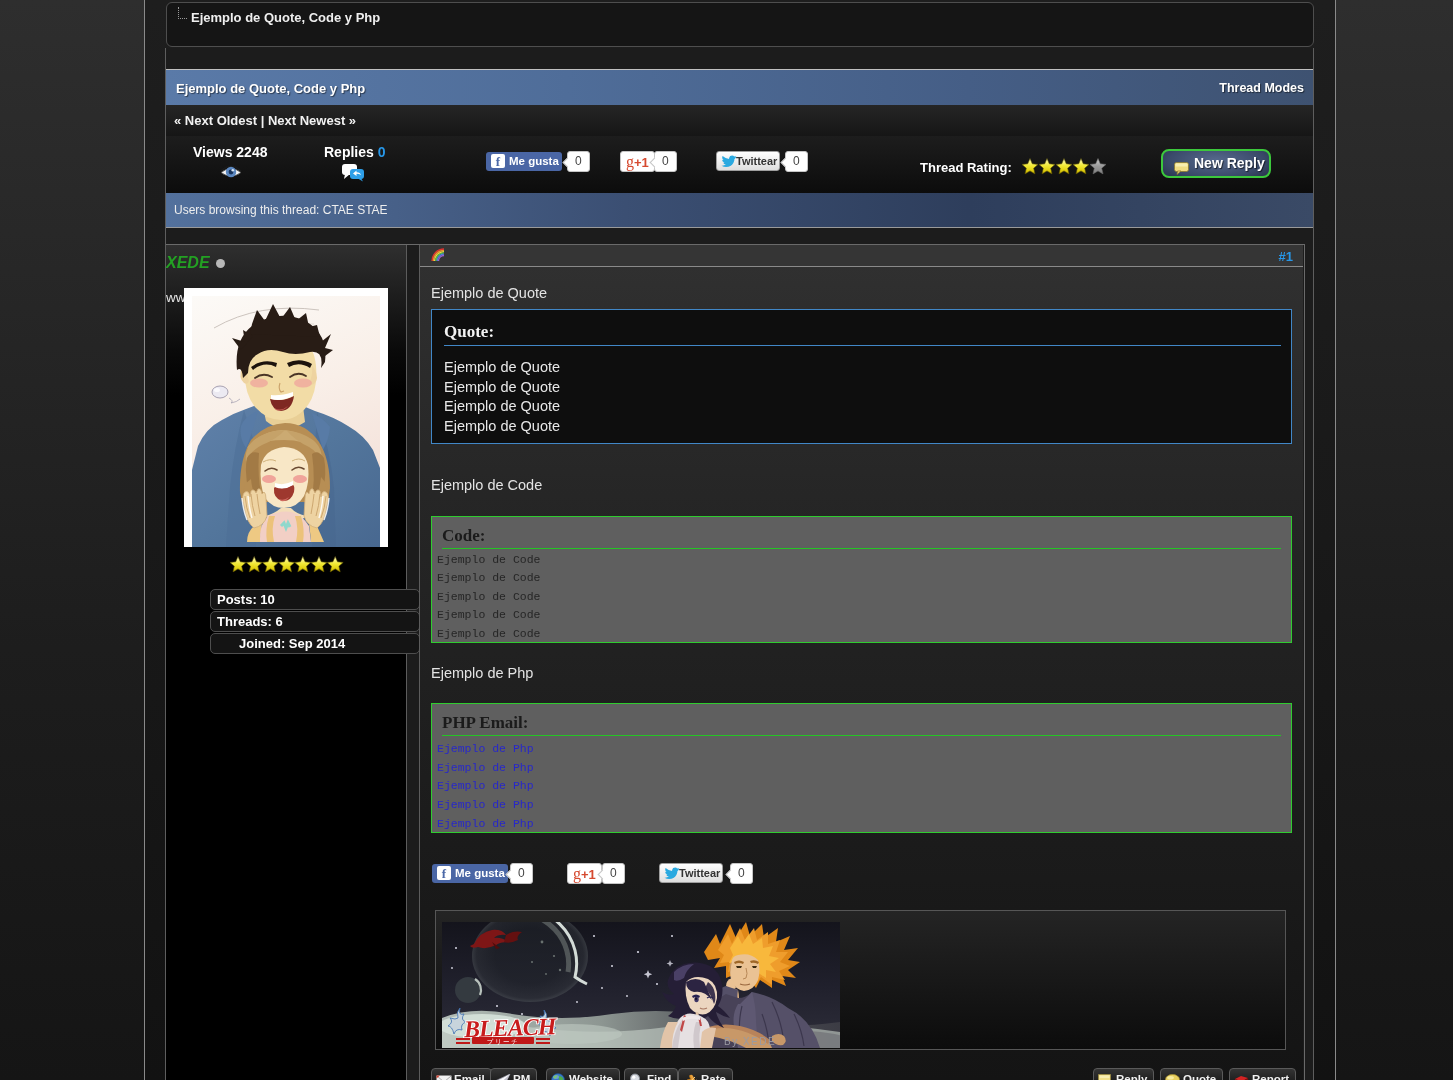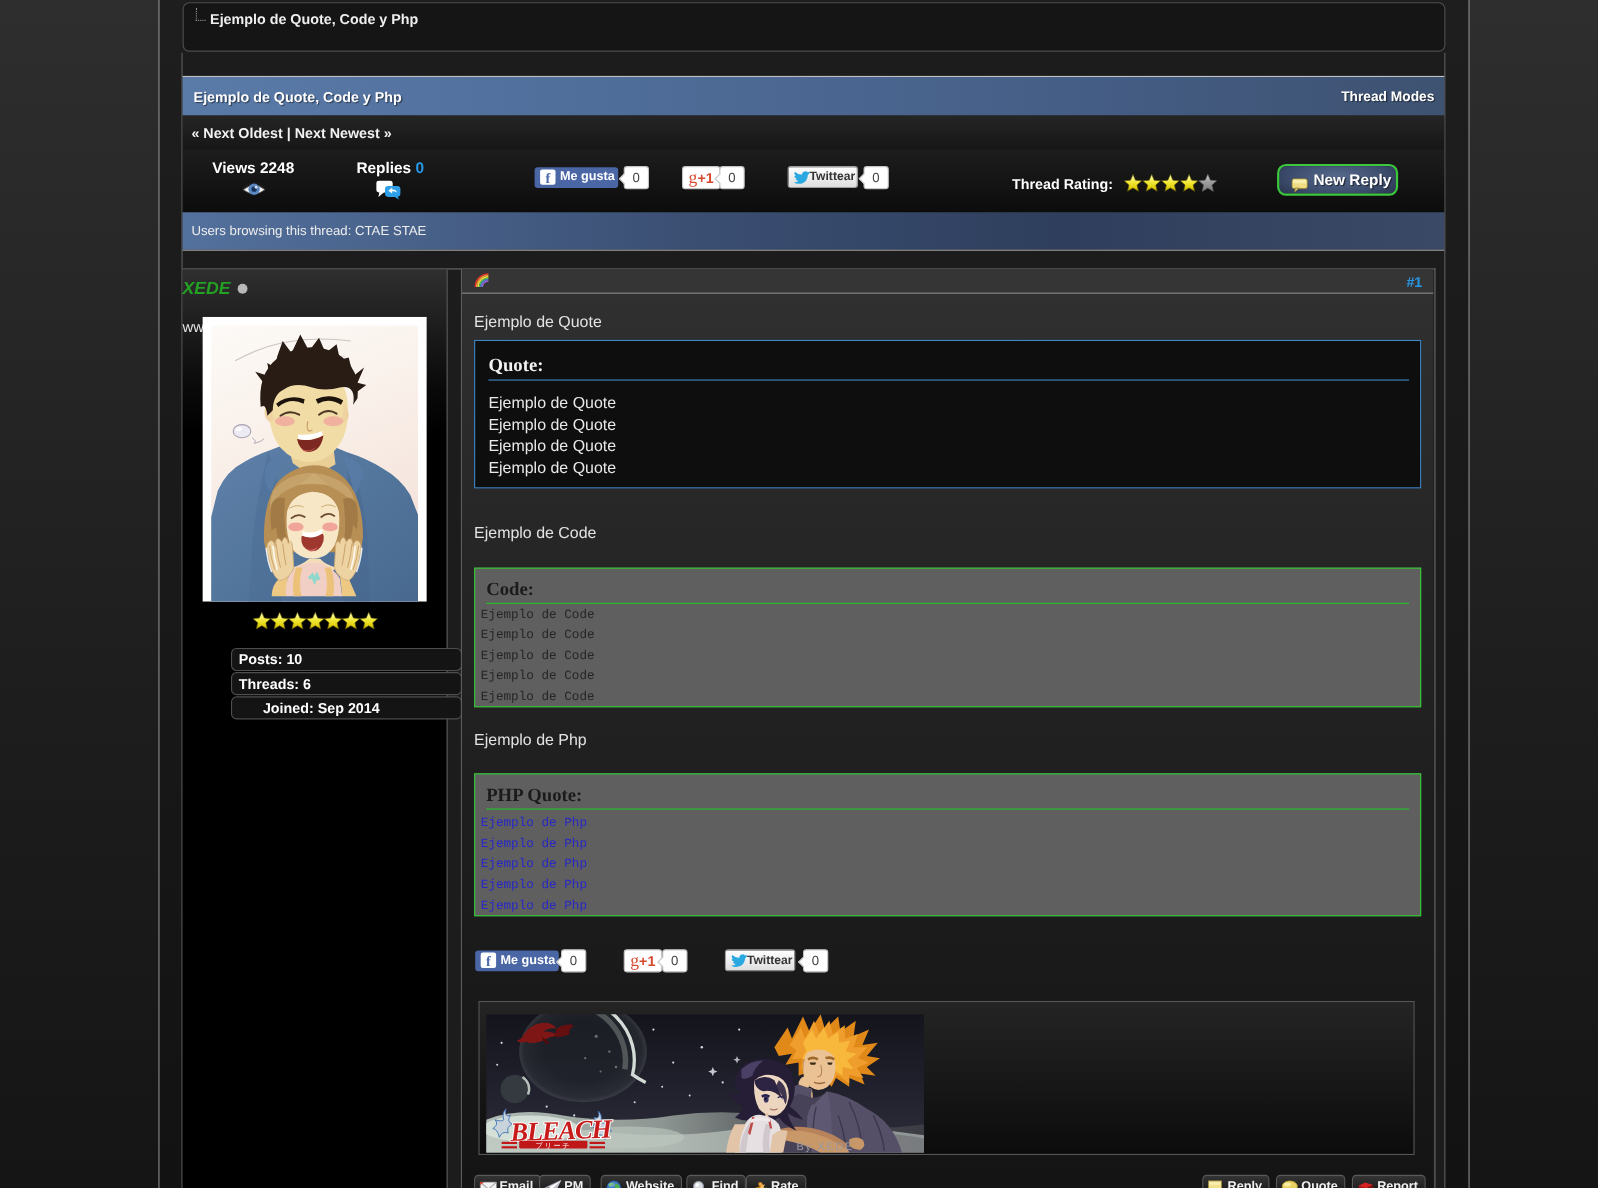--- a/index.html
+++ b/index.html
@@ -340,21 +340,21 @@
           <div class="qb">Ejemplo de Quote<br>Ejemplo de Quote<br>Ejemplo de Quote<br>Ejemplo de Quote</div>
         </div>
         <div class="h-line" style="top:232px;">Ejemplo de Code</div>
         <div class="codebox" style="top:271px;height:127px;">
           <div class="ct">Code:</div>
           <div class="cl"></div>
           <div class="cb" style="top:34px;line-height:18.4px;">Ejemplo de Code<br>Ejemplo de Code<br>Ejemplo de Code<br>Ejemplo de Code<br>Ejemplo de Code</div>
         </div>
         <div class="h-line" style="top:420px;">Ejemplo de Php</div>
         <div class="codebox" style="top:458px;height:130px;">
-          <div class="ct">PHP Quote:</div>
+          <div class="ct">PHP Email:</div>
           <div class="cl"></div>
           <div class="cb php" style="top:36px;line-height:18.7px;">Ejemplo de Php<br>Ejemplo de Php<br>Ejemplo de Php<br>Ejemplo de Php<br>Ejemplo de Php</div>
         </div>
         <div class="fbbtn" style="left:12px;top:619px;"><span class="f">f</span>Me gusta</div>
         <div class="cnt" style="left:90px;top:618px;">0</div>
         <div class="gpbtn" style="left:147px;top:618px;"><span class="g">g</span>+1</div>
         <div class="cnt" style="left:182px;top:618px;">0</div>
         <div class="twbtn" style="left:239px;top:618px;"><svg style="position:absolute;left:4px;top:3px;" width="16" height="13" viewBox="0 0 16 13">
               <path d="M15.5 1.7 Q14.8 2.15 14 2.3 Q14.9 1.75 15.2 0.8 Q14.3 1.35 13.3 1.55 Q12.45 0.6 11.15 0.6 Q8.65 0.6 8.1 3.0 Q8.0 3.45 8.1 3.9 Q4.4 3.7 1.6 1.1 Q1.2 1.85 1.2 2.6 Q1.2 4.2 2.5 5.1 Q1.7 5.1 1.1 4.7 Q1.1 6.9 3.5 7.55 Q2.8 7.75 2.1 7.6 Q2.75 9.5 4.9 9.6 Q3.1 10.9 0.5 10.7 Q2.7 12.1 5.2 12.1 Q10.1 12.1 12.35 8.1 Q13.4 6.2 13.4 4.15 Q14.7 3.2 15.5 1.7 Z" fill="#2aa9e0"></path>
             </svg>Twittear</div>

